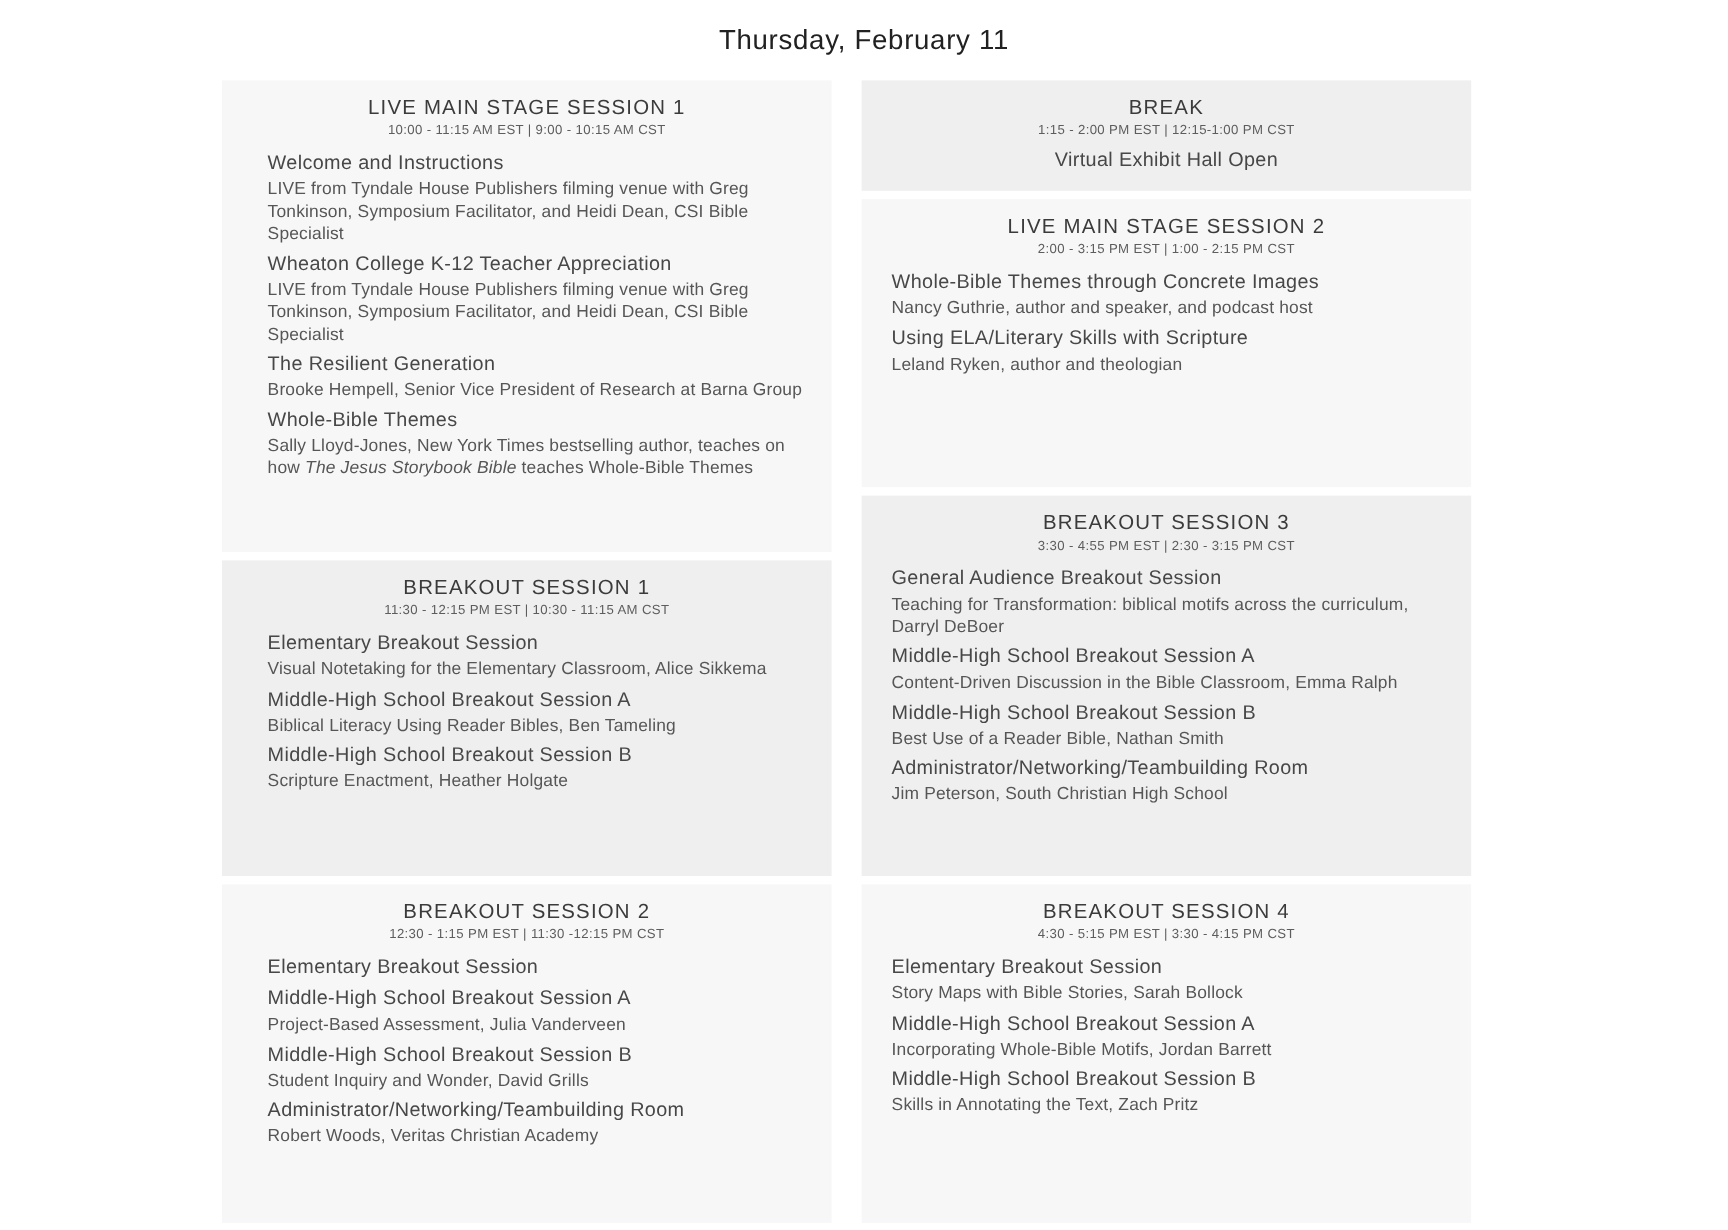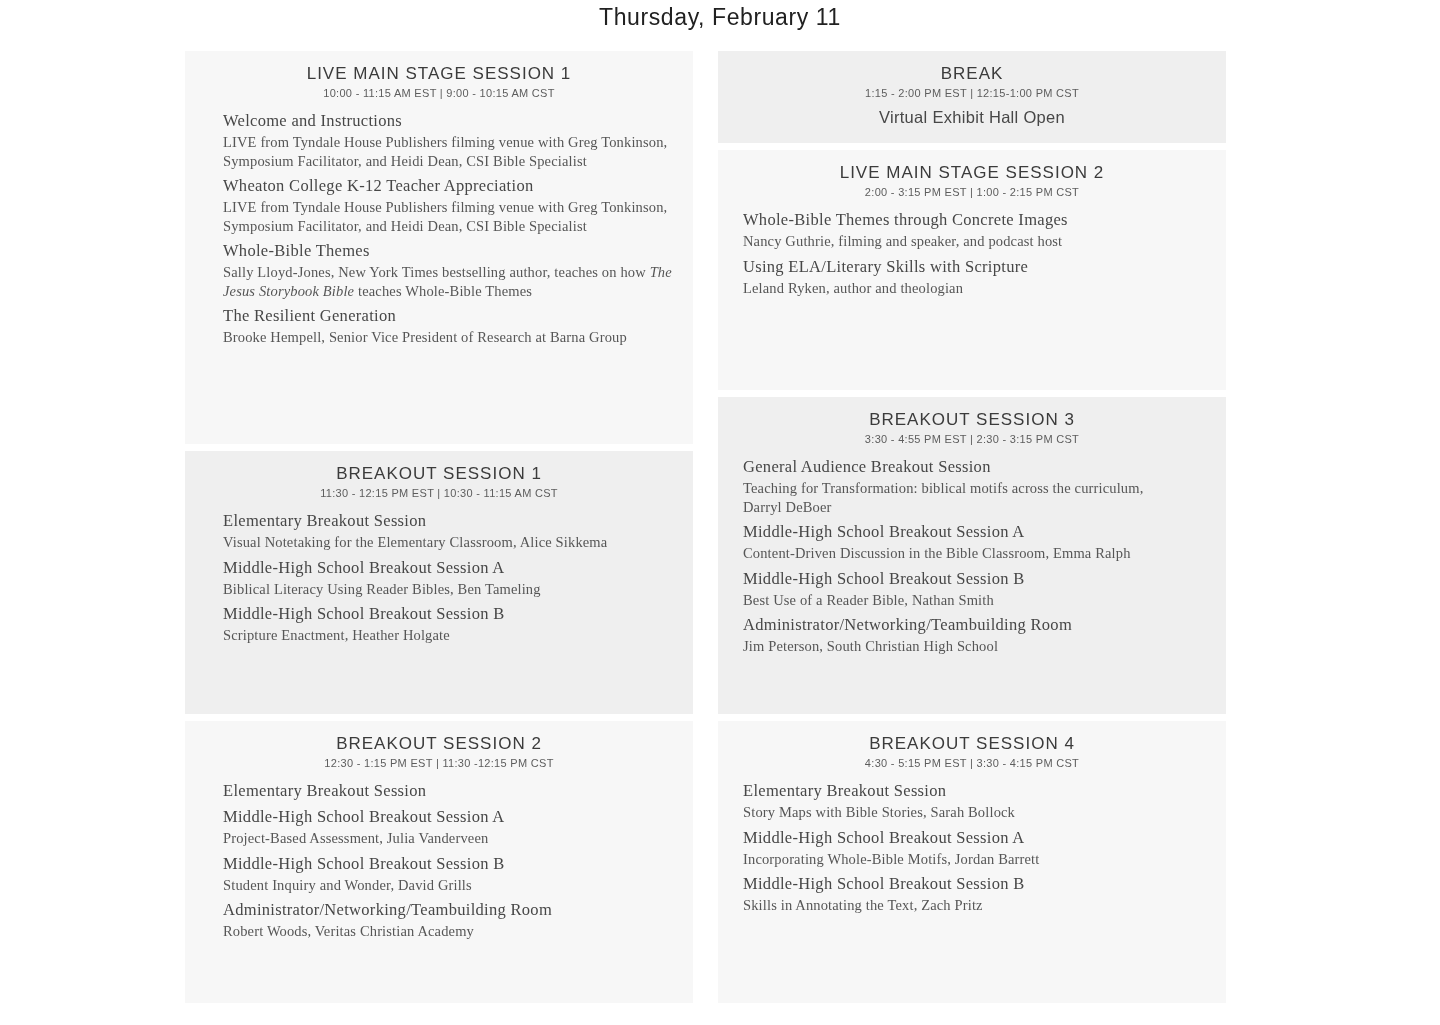--- a/index.html
+++ b/index.html
@@ -12,21 +12,21 @@
     --desc-text:#565656;
   }
   *{box-sizing:border-box;margin:0;padding:0;}
   html,body{margin:0;padding:0;}
   body{
     width:1440px;height:1025px;
     background:var(--bg);
     font-family:"Liberation Sans","DejaVu Sans",sans-serif;
     overflow:hidden;
   }
-  .page{width:1440px;height:1025px;padding-top:4px;}
+  .page{width:1440px;height:1025px;padding-top:20px;}
   .page-title{
     text-align:center;
     font-size:23px;
     font-weight:500;
     letter-spacing:0.6px;
     color:#212121;
     margin-bottom:20px;
   }
   .columns{
     display:flex;
@@ -68,21 +68,21 @@
     margin-bottom:11px;
   }
   .block-note{
     text-align:center;
     font-size:16.5px;
     letter-spacing:0.3px;
     color:var(--title-text);
     margin-top:-2px;
   }
   .block-note:empty{display:none;}
-  .sessions{display:block;font-family:Liberation Serif, serif;}
+  .sessions{display:block;}
   .col-left  .sessions{padding:0 20px 0 38px;}
   .col-right .sessions{padding:0 44px 0 25px;}
   .session{margin-top:0;}
   .session + .session{margin-top:5px;}
   .session-title{
     font-size:16.5px;
     letter-spacing:0.3px;
     color:var(--title-text);
     line-height:21px;
     margin-bottom:2px;
@@ -111,27 +111,27 @@
     <div class="session-title">Welcome and Instructions</div>
     <div class="session-desc"><span>LIVE from Tyndale House Publishers filming venue with Greg Tonkinson, Symposium Facilitator, and Heidi Dean, CSI Bible Specialist</span></div>
   </div>
 
   <div class="session">
     <div class="session-title">Wheaton College K-12 Teacher Appreciation</div>
     <div class="session-desc"><span>LIVE from Tyndale House Publishers filming venue with Greg Tonkinson, Symposium Facilitator, and Heidi Dean, CSI Bible Specialist</span></div>
   </div>
 
   <div class="session">
+    <div class="session-title">The Resilient Generation</div>
+    <div class="session-desc"><span>Brooke Hempell, Senior Vice President of Research at Barna Group</span></div>
+  </div>
+
+  <div class="session">
     <div class="session-title">Whole-Bible Themes</div>
     <div class="session-desc"><span>Sally Lloyd-Jones, New York Times bestselling author, teaches on how </span><span class="em">The Jesus Storybook Bible</span><span> teaches Whole-Bible Themes</span></div>
-  </div>
-
-  <div class="session">
-    <div class="session-title">The Resilient Generation</div>
-    <div class="session-desc"><span>Brooke Hempell, Senior Vice President of Research at Barna Group</span></div>
   </div>
 </div>
   </section>
 
   <section class="block dark">
     <h2 class="block-header">BREAKOUT SESSION 1</h2>
     <div class="block-time">11:30 - 12:15 PM EST | 10:30 - 11:15 AM CST</div>
 
     <div class="sessions">
   <div class="session">
@@ -186,21 +186,21 @@
   </section>
 
   <section class="block light">
     <h2 class="block-header">LIVE MAIN STAGE SESSION 2</h2>
     <div class="block-time">2:00 - 3:15 PM EST | 1:00 - 2:15 PM CST</div>
 
     <div class="sessions">
 
   <div class="session">
     <div class="session-title">Whole-Bible Themes through Concrete Images</div>
-    <div class="session-desc"><span>Nancy Guthrie, filming and speaker, and podcast host</span></div>
+    <div class="session-desc"><span>Nancy Guthrie, author and speaker, and podcast host</span></div>
   </div>
 
   <div class="session">
     <div class="session-title">Using ELA/Literary Skills with Scripture</div>
     <div class="session-desc"><span>Leland Ryken, author and theologian</span></div>
   </div>
 </div>
   </section>
 
   <section class="block dark">

